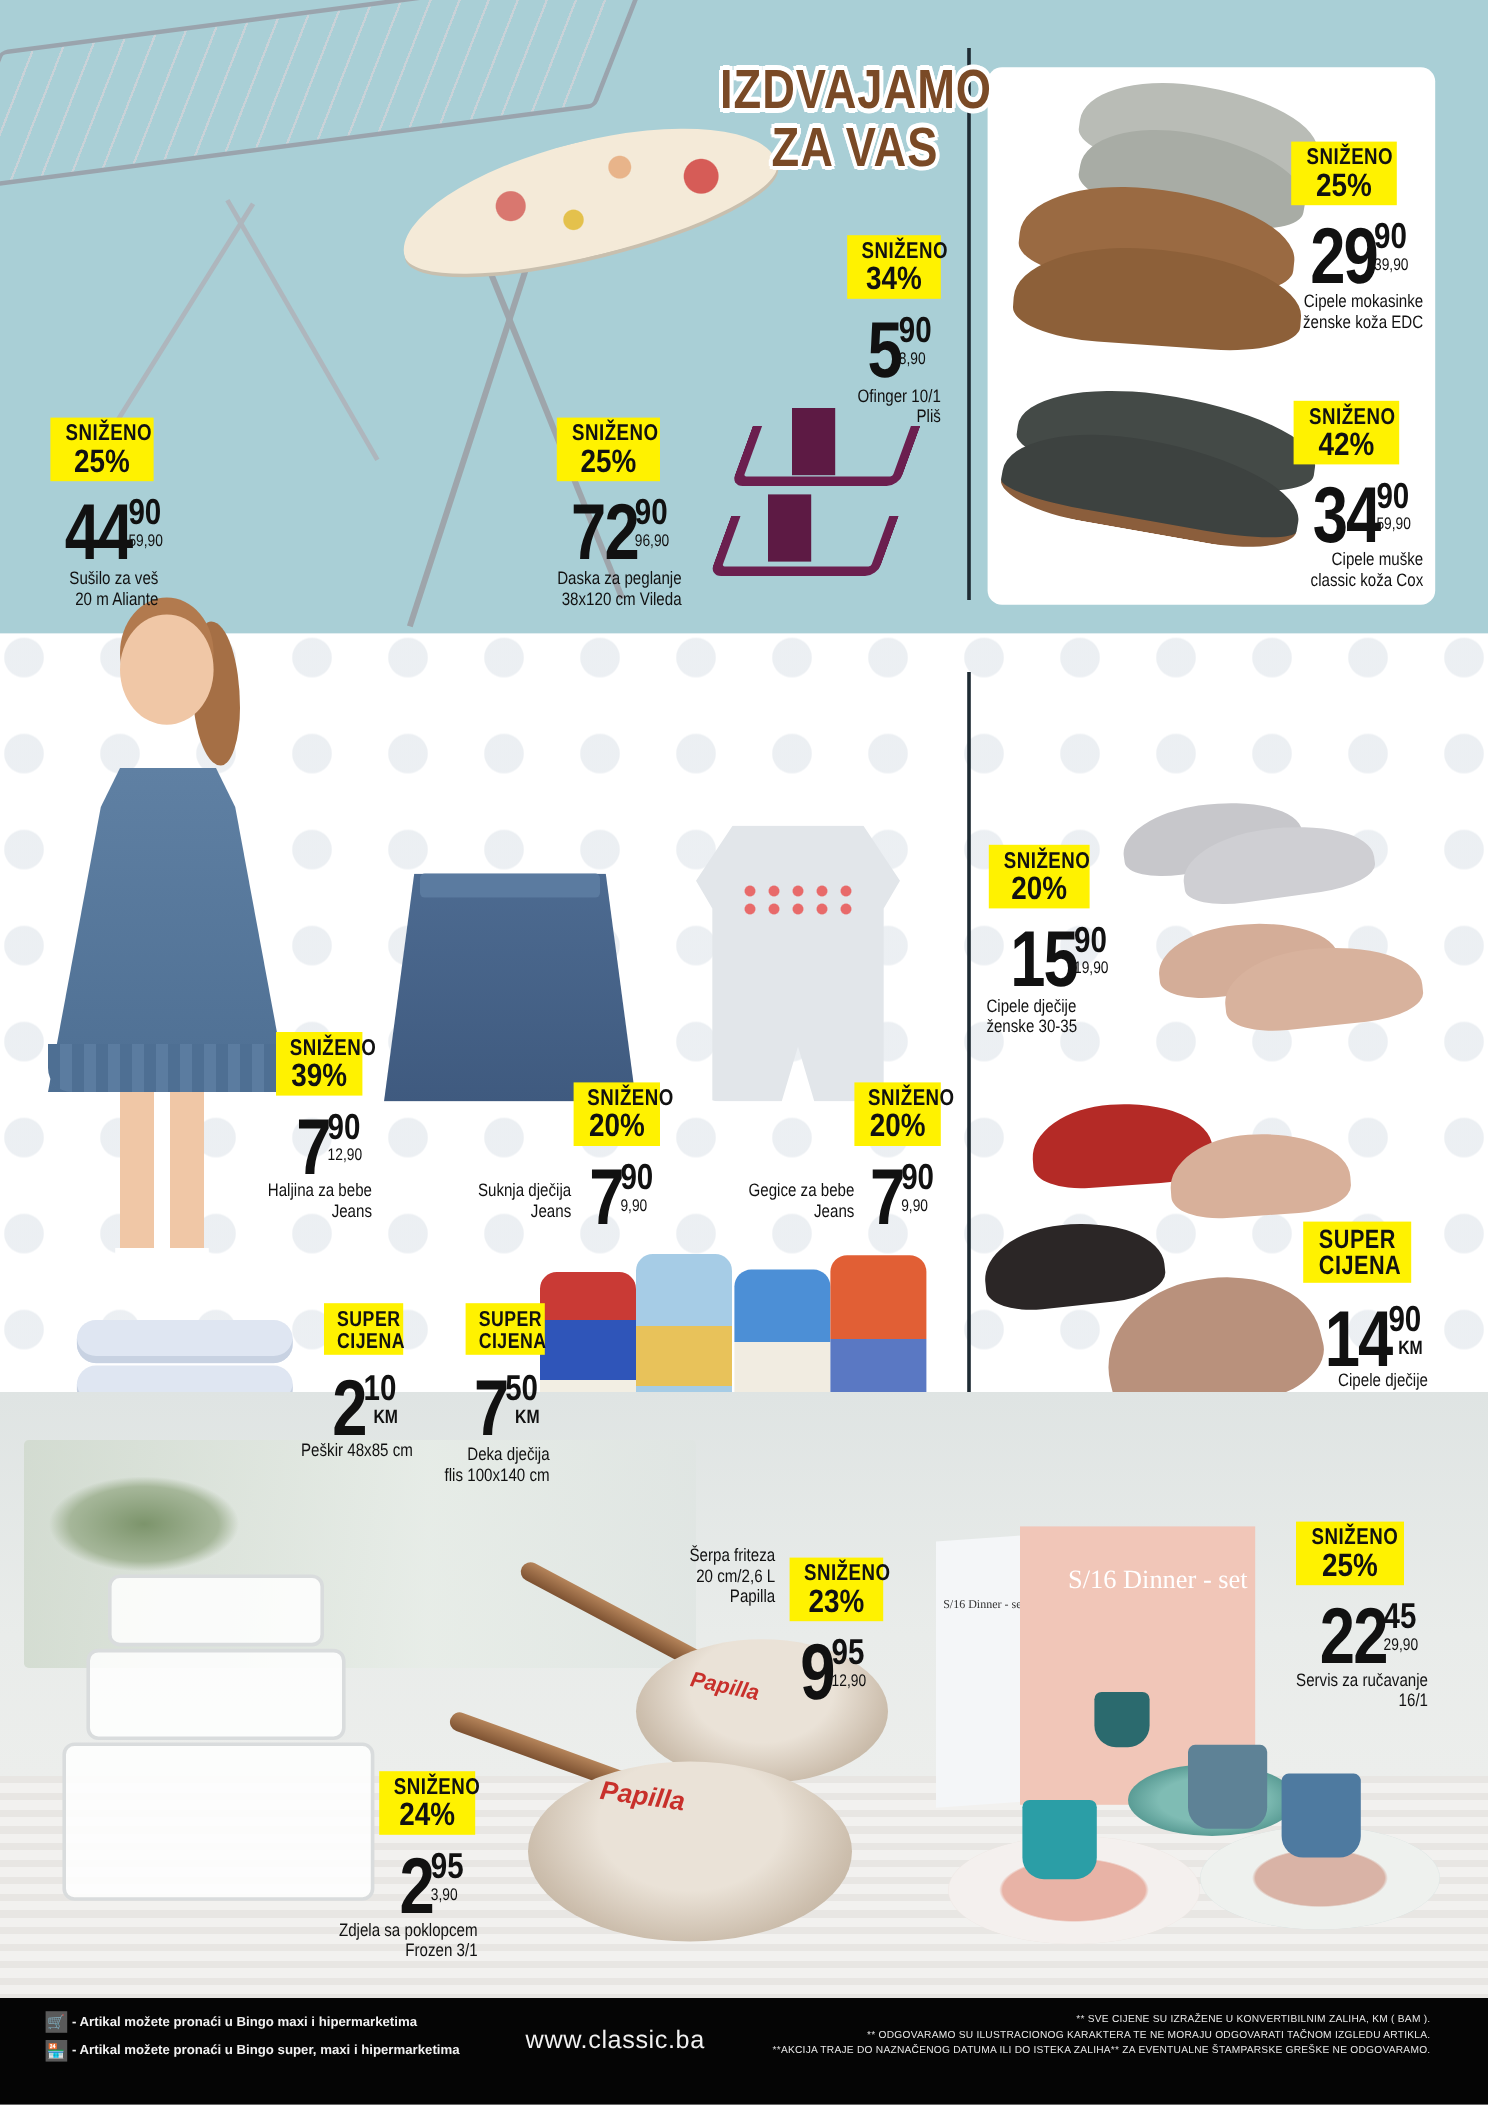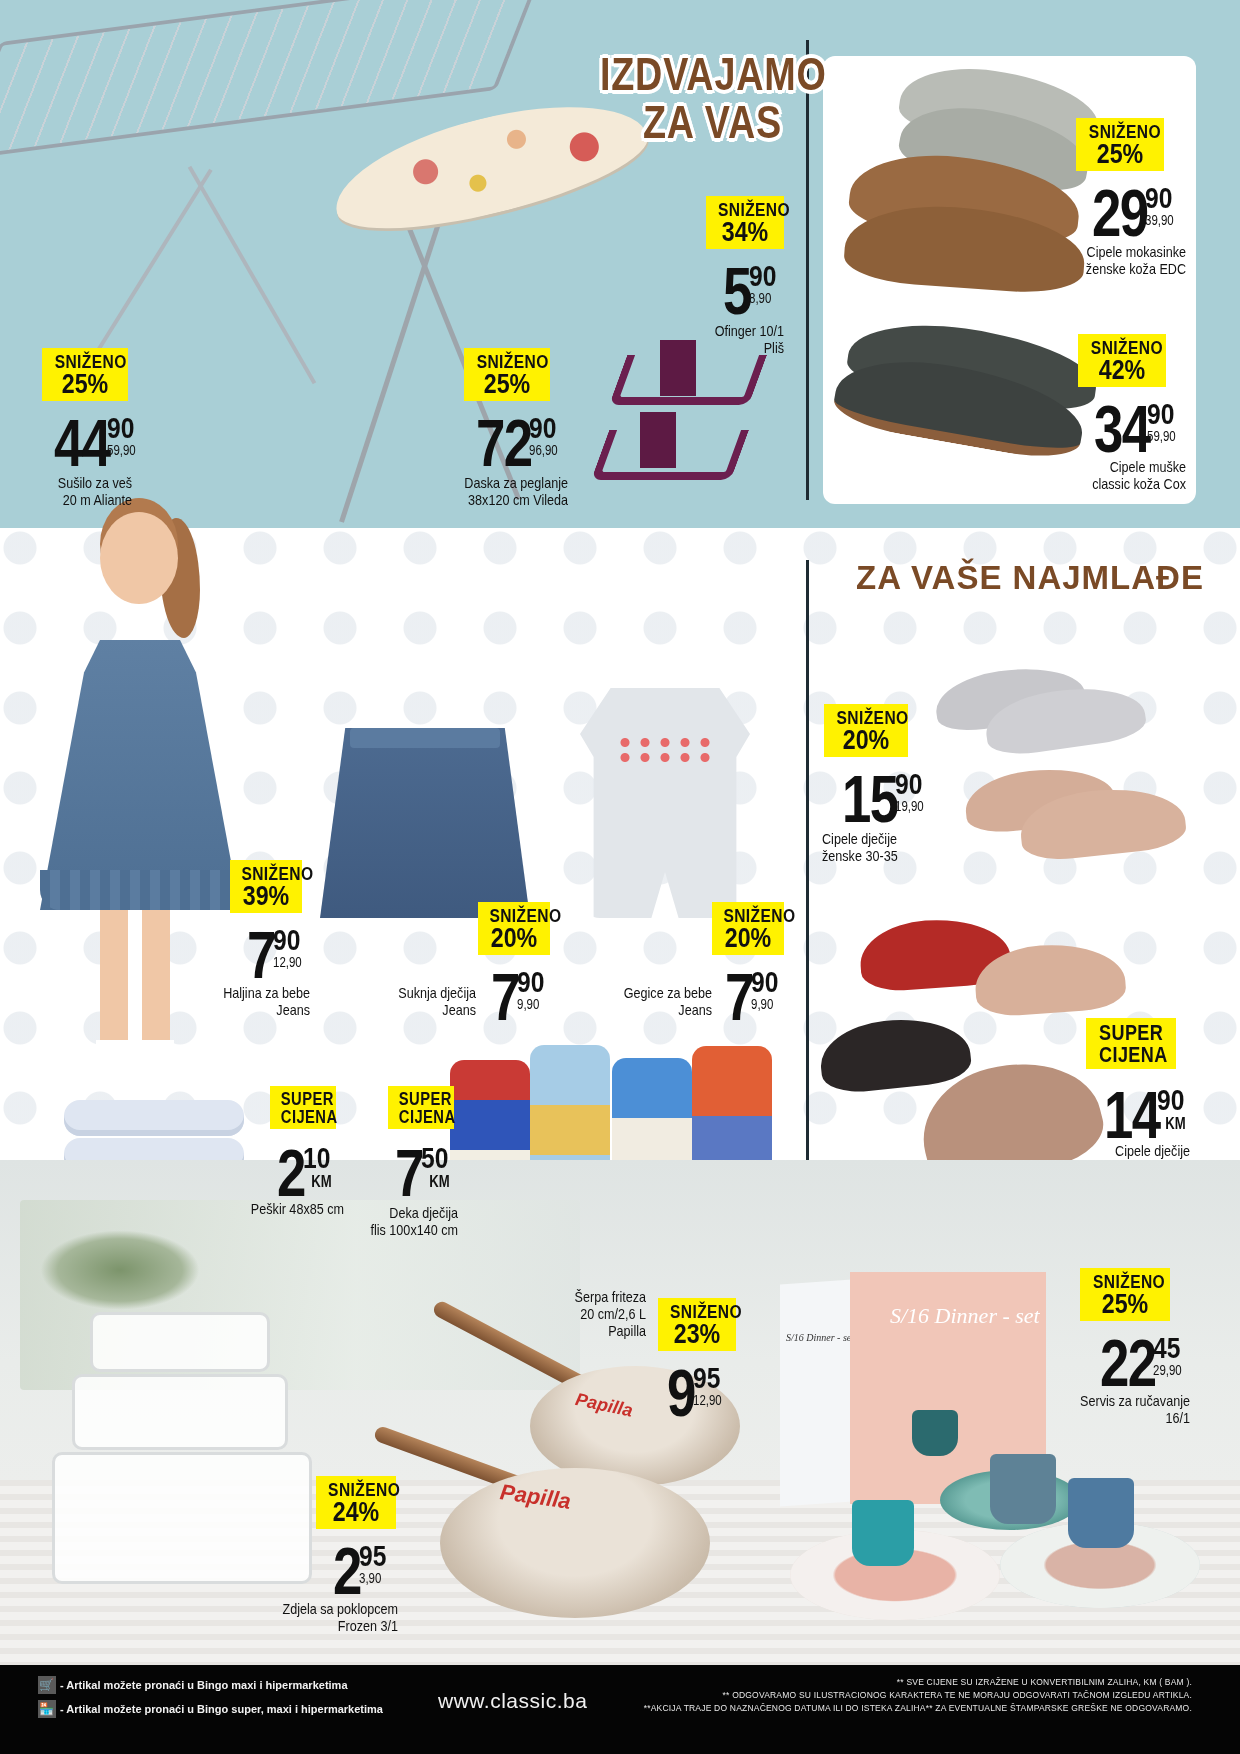--- a/index.html
+++ b/index.html
@@ -98,21 +98,21 @@
   
   
   .box { position:absolute; background:rgba(255,255,255,.85); border:3px solid #d9dcdd; border-radius:10px; }
   
   .pan { position:absolute; border-radius:50%; background:radial-gradient(ellipse at 50% 35%,#eae2d7 0 40%,#cdbfae 70%,#b3a48f 100%); }
   .handle { position:absolute; height:16px; background:linear-gradient(180deg,#b5845a,#7d5232); border-radius:8px; }
   .papilla { position:absolute; color:#c8302b; font-weight:bold; font-size:18px; font-style:italic; }
   
   #dinner-box { left:850px; top:1272px; width:196px; height:232px; background:#f1c6b8; }
   #dinner-box-side { left:780px; top:1282px; width:72px; height:222px; background:#f4f6f8; transform:skewY(-4deg); }
-  .dinner-txt { position:absolute; color:#fff; font-family:"Liberation Serif",serif;font-style:italic; }
+  .dinner-txt { position:absolute; color:#fff; font-family:"Liberation Serif",serif; }
   .plate { position:absolute; border-radius:50%; }
   .mug { position:absolute; border-radius:6px 6px 18px 18px; }
 </style>
 </head>
 <body>
 
 <div id="top" class="abs"></div>
 <div id="top-divider" class="abs"></div>
 <div id="shoe-card" class="abs"></div>
 
@@ -140,21 +140,20 @@
 <div class="shoe" style="left:845px;top:208px;width:240px;height:80px;background:#8d6039;transform:rotate(4deg);"></div>
 <div class="shoe" style="left:848px;top:330px;width:250px;height:70px;background:#444a47;transform:rotate(8deg);"></div>
 <div class="shoe" style="left:835px;top:368px;width:250px;height:76px;background:#3d4240;border-bottom:10px solid #8b5e3c;transform:rotate(10deg);"></div>
 
 <div id="mid" class="abs"></div>
 <div id="mid-divider" class="abs"></div>
 
 <div id="potrazite" class="abs headline-blue">
 </div>
 <div id="pazljivo" class="abs headline-brown">
-  <div>ZA VAŠE NAJMLAĐE</div>
 </div>
 
 <div id="girl-hair" class="img"></div>
 <div id="girl-head" class="img"></div>
 <div id="girl-legs" class="img"></div>
 <div id="dress" class="img"></div>
 <div id="dress-ruffle" class="img"></div>
 <div id="girl-socks" class="img"></div>
 
 <div id="skirt" class="img"></div>

